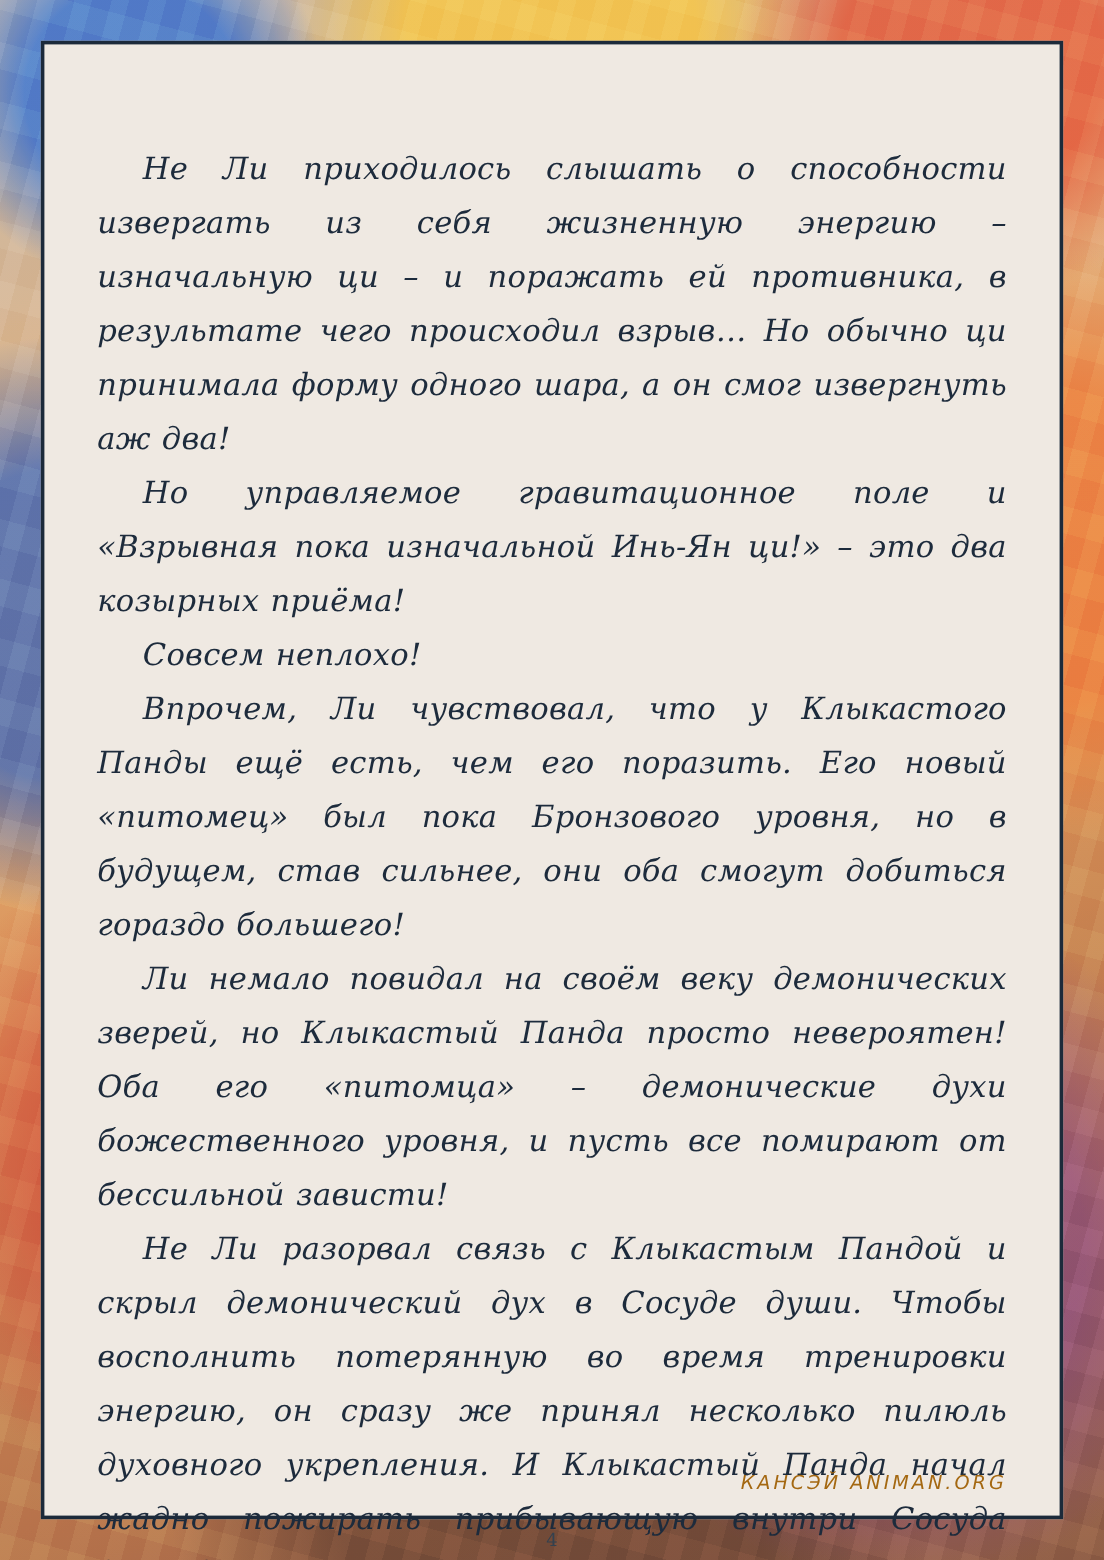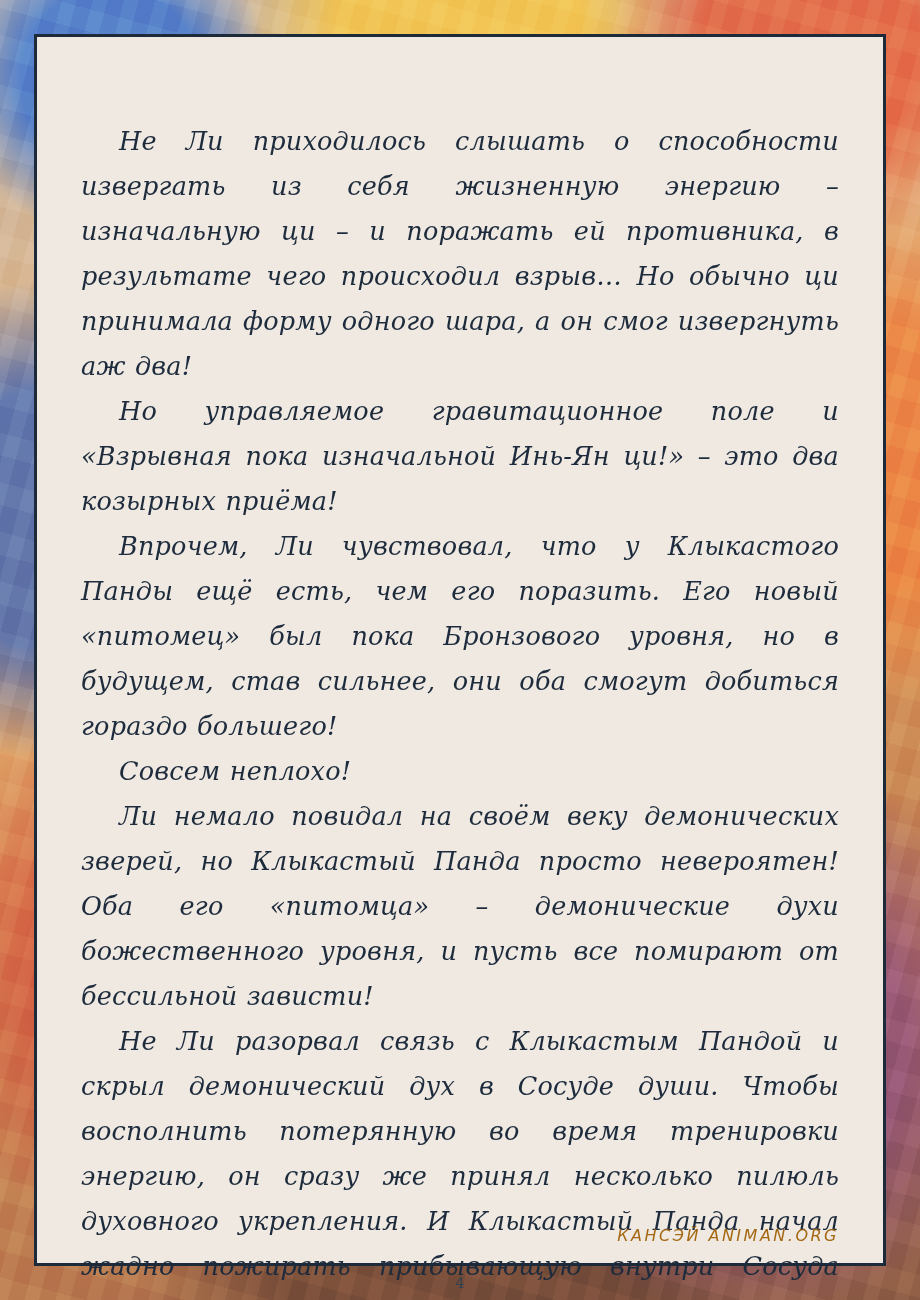--- a/index.html
+++ b/index.html
@@ -115,22 +115,22 @@
 
 <div class="page">
   <div class="bg"></div>
   <div class="bg-streaks"></div>
 
   <div class="panel">
     <div class="panel-inner">
       <div class="body-text">
         <p>Не Ли приходилось слышать о способности извергать из себя жизненную энергию – изначальную ци – и поражать ей противника, в результате чего происходил взрыв… Но обычно ци принимала форму одного шара, а он смог извергнуть аж два!</p>
         <p>Но управляемое гравитационное поле и «Взрывная пока изначальной Инь-Ян ци!» – это два козырных приёма!</p>
+        <p>Совсем неплохо!</p>
         <p>Впрочем, Ли чувствовал, что у Клыкастого Панды ещё есть, чем его поразить. Его новый «питомец» был пока Бронзового уровня, но в будущем, став сильнее, они оба смогут добиться гораздо большего!</p>
-        <p>Совсем неплохо!</p>
         <p>Ли немало повидал на своём веку демонических зверей, но Клыкастый Панда просто невероятен! Оба его «питомца» – демонические духи божественного уровня, и пусть все помирают от бессильной зависти!</p>
         <p>Не Ли разорвал связь с Клыкастым Пандой и скрыл демонический дух в Сосуде души. Чтобы восполнить потерянную во время тренировки энергию, он сразу же принял несколько пилюль духовного укрепления. И Клыкастый Панда начал жадно пожирать прибывающую внутри Сосуда души духовную силу.</p>
 
       </div>
     </div>
     <div class="watermark">КАНСЭЙ ANIMAN.ORG</div>
   </div>
 
   <div class="page-number">4</div>
 </div>

